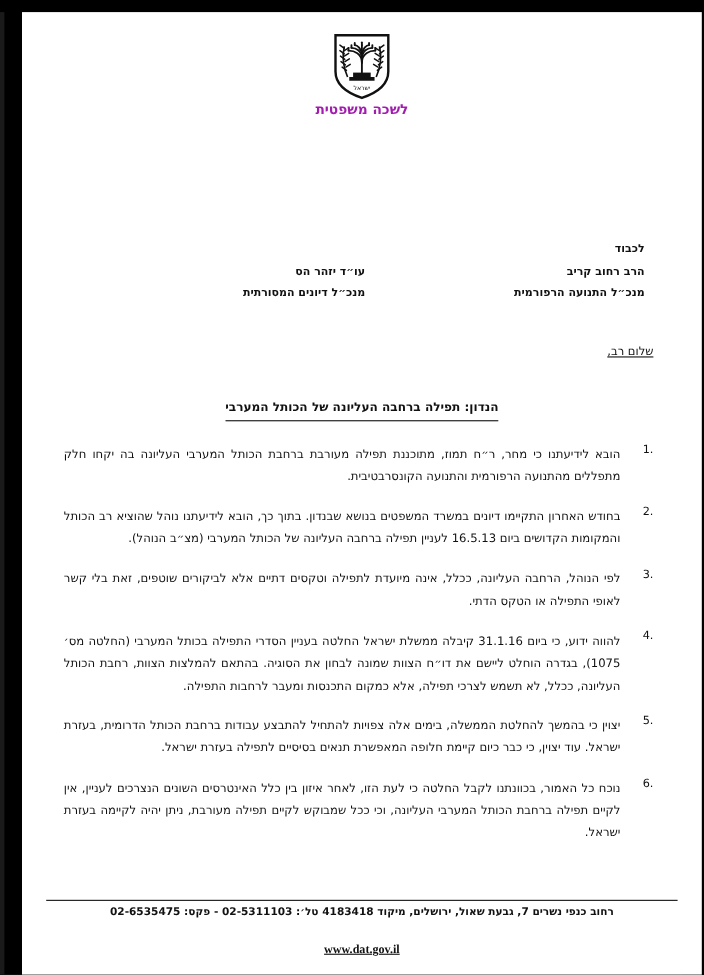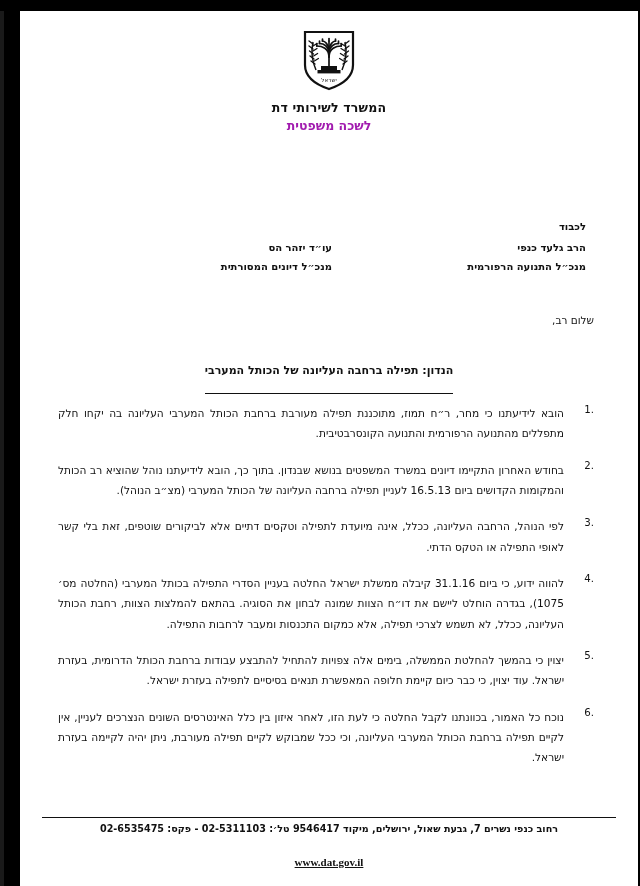--- a/index.html
+++ b/index.html
@@ -128,37 +128,38 @@
   }
 
   
   .greeting {
     position: absolute;
     top: 303px;
     right: 44px;
     direction: rtl;
     font-size: 10.5px;
     color: #111;
+    text-decoration: underline;
   }
 
   
   .subject {
     position: absolute;
     top: 353px;
     left: 0;
     right: 0;
     text-align: center;
     direction: rtl;
     font-size: 11px;
     font-weight: bold;
     color: #111;
   }
   .subject span {
     border-bottom: 1.4px solid #111;
-    padding-bottom: 16px;
+    padding-bottom: 5px;
   }
 
   
   .body-list {
     position: absolute;
     top: 392px;
     right: 44px;
     left: 38px;
     direction: rtl;
     font-size: 10.6px;
@@ -253,30 +254,29 @@
           <line x1="17.5" y1="14.5" x2="17.5" y2="12"></line>
           <line x1="36.5" y1="14.5" x2="36.5" y2="12"></line>
           <line x1="14.8" y1="17" x2="14.8" y2="14.5"></line>
           <line x1="39.2" y1="17" x2="39.2" y2="14.5"></line>
           <line x1="27" y1="12" x2="27" y2="9.5"></line>
         </g>
         <rect x="19" y="37" width="16" height="4" fill="#111111"></rect>
         <rect x="15.5" y="41" width="23" height="3.4" fill="#111111"></rect>
         <text x="27" y="52.5" font-size="5.6" font-family="'DejaVu Sans',sans-serif" text-anchor="middle" fill="#111111">ישראל</text>
       </svg>
-      <div class="ministry-name">המשרד לשירותי דת</div>
       <div class="bureau-name">לשכה משפטית</div>
     </div>
 
 
     <div class="addressees">
       <div class="addr-to">לכבוד</div>
       <div class="addr-cols">
         <div class="addr-col primary">
-          <div>הרב גלעד כנפי</div>
+          <div>הרב רחוב קריב</div>
           <div>מנכ״ל התנועה הרפורמית</div>
         </div>
         <div class="addr-col secondary">
           <div>עו״ד יזהר הס</div>
           <div>מנכ״ל דיונים המסורתית</div>
         </div>
       </div>
     </div>
 
     <div class="greeting">שלום רב,</div>
@@ -307,18 +307,18 @@
           <div class="para-text">יצוין כי בהמשך להחלטת הממשלה, בימים אלה צפויות להתחיל להתבצע עבודות ברחבת הכותל הדרומית, בעזרת ישראל. עוד יצוין, כי כבר כיום קיימת חלופה המאפשרת תנאים בסיסיים לתפילה בעזרת ישראל.</div>
         </div>
         <div class="para">
           <div class="para-num">6.</div>
           <div class="para-text">נוכח כל האמור, בכוונתנו לקבל החלטה כי לעת הזו, לאחר איזון בין כלל האינטרסים השונים הנצרכים לעניין, אין לקיים תפילה ברחבת הכותל המערבי העליונה, וכי ככל שמבוקש לקיים תפילה מעורבת, ניתן יהיה לקיימה בעזרת ישראל.</div>
         </div>
       </div>
 
     <div class="footer">
       <div class="footer-rule"></div>
-      <div class="footer-address">רחוב כנפי נשרים 7, גבעת שאול, ירושלים, מיקוד 9546417 טל׳: 02-5311103 - פקס: 02-6535475</div>
+      <div class="footer-address">רחוב כנפי נשרים 7, גבעת שאול, ירושלים, מיקוד 4183418 טל׳: 02-5311103 - פקס: 02-6535475</div>
       <a class="footer-url" href="#">www.dat.gov.il</a>
     </div>
 
   </div>
 </div>
 
 </body></html>

